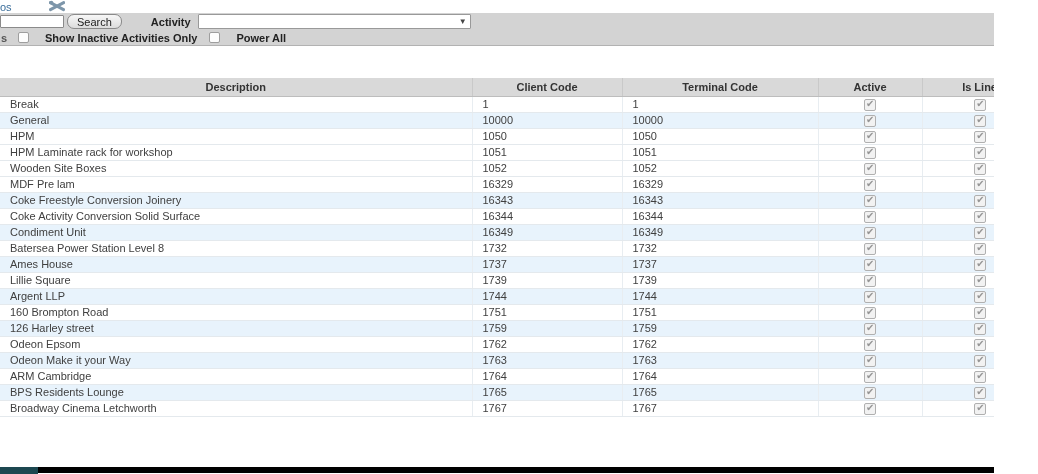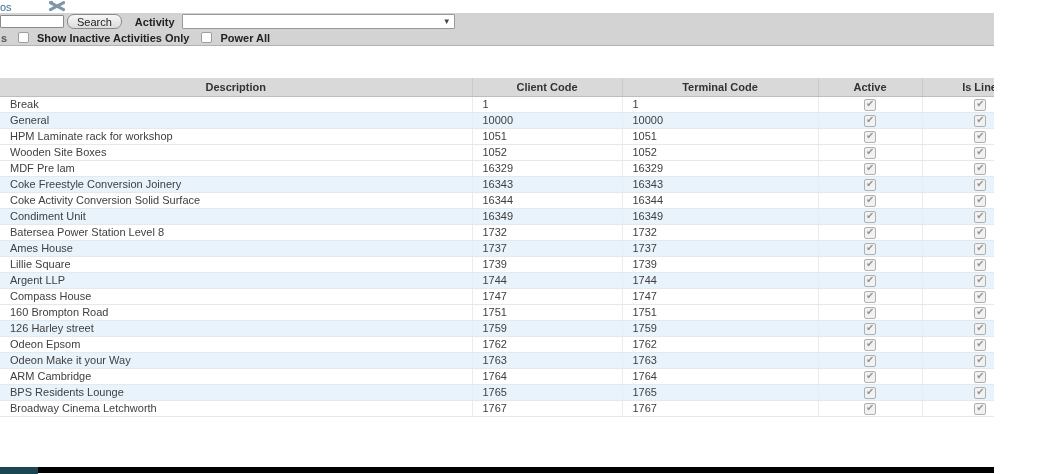--- a/index.html
+++ b/index.html
@@ -12,27 +12,27 @@
   .partial-tab { position:absolute; left:0; top:1px; color:#3b6e9b; font-size:11px; cursor:pointer; }
   .tools-icon { position:absolute; left:49px; top:0; width:16px; height:12px; cursor:pointer; }
 
   
   .toolbar-row1 { height:17px; background:#d3d3d3; display:flex; align-items:center; }
   .toolbar-row2 { height:16px; background:#d3d3d3; border-bottom:1px solid #b2b2b2; display:flex; align-items:center; }
   .search-input { width:64px; height:13px; border:1px solid #8a8a8a; border-radius:1px; background:#fff; font-family:"Liberation Sans",sans-serif; font-size:10px; padding:0 2px; }
   .search-btn { margin-left:3px; height:15px; padding:0 9px; font-family:"Liberation Sans",sans-serif; font-size:11px; color:#222;
     background:linear-gradient(#f7f7f7,#dcdcdc); border:1px solid #8a8a8a; border-radius:7px; cursor:pointer; }
   .lbl-bold { font-weight:bold; color:#222; }
-  .activity-lbl { margin-left:13px; }
+  .activity-lbl { margin-left:29px; }
   .select-box { position:relative; margin-left:7px; width:273px; height:15px; background:#fff; border:1px solid #999; border-radius:1px;
     display:flex; align-items:center; padding:0 14px 0 3px; cursor:pointer; }
   .select-box .arrow { position:absolute; right:3px; top:2px; font-size:8px; color:#444; }
   .partial-left { width:18px; color:#555; font-weight:bold; font-size:11px; padding-left:1px; }
   .cb-small { width:11px; height:11px; background:#fdfdfd; border:1px solid #9e9e9e; border-radius:2px; display:inline-block; cursor:pointer; }
-  .cb-lbl { margin-left:8px; }
+  .cb-lbl { margin-left:16px; }
   .gap-chk { margin-left:12px; }
 
   .white-gap { height:32px; background:#fff; }
 
   
   table.grid { width:1038px; border-collapse:collapse; table-layout:fixed; }
   .grid col.c1 { width:472px; } .grid col.c2 { width:150px; } .grid col.c3 { width:196px; }
   .grid col.c4 { width:104px; } .grid col.c5 { width:116px; }
   .grid th { height:18px; background:#d9d9d9; font-weight:bold; font-size:11px; color:#333; text-align:center;
     border-right:1px solid #c9c9c9; border-bottom:1px solid #bdbdbd; cursor:pointer; }
@@ -114,20 +114,27 @@
           <td class="cb-cell"><span class="cb"><span class="tick">✔</span></span></td>
         </tr>
         <tr class="shaded">
           <td>General</td>
           <td>10000</td>
           <td>10000</td>
           <td class="cb-cell"><span class="cb"><span class="tick">✔</span></span></td>
           <td class="cb-cell"><span class="cb"><span class="tick">✔</span></span></td>
         </tr>
         <tr>
+          <td>HPM</td>
+          <td>1050</td>
+          <td>1050</td>
+          <td class="cb-cell"><span class="cb"><span class="tick">✔</span></span></td>
+          <td class="cb-cell"><span class="cb"><span class="tick">✔</span></span></td>
+        </tr>
+        <tr>
           <td>HPM Laminate rack for workshop</td>
           <td>1051</td>
           <td>1051</td>
           <td class="cb-cell"><span class="cb"><span class="tick">✔</span></span></td>
           <td class="cb-cell"><span class="cb"><span class="tick">✔</span></span></td>
         </tr>
         <tr>
           <td>Wooden Site Boxes</td>
           <td>1052</td>
           <td>1052</td>
@@ -184,27 +191,20 @@
           <td class="cb-cell"><span class="cb"><span class="tick">✔</span></span></td>
         </tr>
         <tr class="shaded">
           <td>Argent LLP</td>
           <td>1744</td>
           <td>1744</td>
           <td class="cb-cell"><span class="cb"><span class="tick">✔</span></span></td>
           <td class="cb-cell"><span class="cb"><span class="tick">✔</span></span></td>
         </tr>
         <tr>
-          <td>Compass House</td>
-          <td>1747</td>
-          <td>1747</td>
-          <td class="cb-cell"><span class="cb"><span class="tick">✔</span></span></td>
-          <td class="cb-cell"><span class="cb"><span class="tick">✔</span></span></td>
-        </tr>
-        <tr>
           <td>160 Brompton Road</td>
           <td>1751</td>
           <td>1751</td>
           <td class="cb-cell"><span class="cb"><span class="tick">✔</span></span></td>
           <td class="cb-cell"><span class="cb"><span class="tick">✔</span></span></td>
         </tr>
         <tr class="shaded">
           <td>126 Harley street</td>
           <td>1759</td>
           <td>1759</td>

